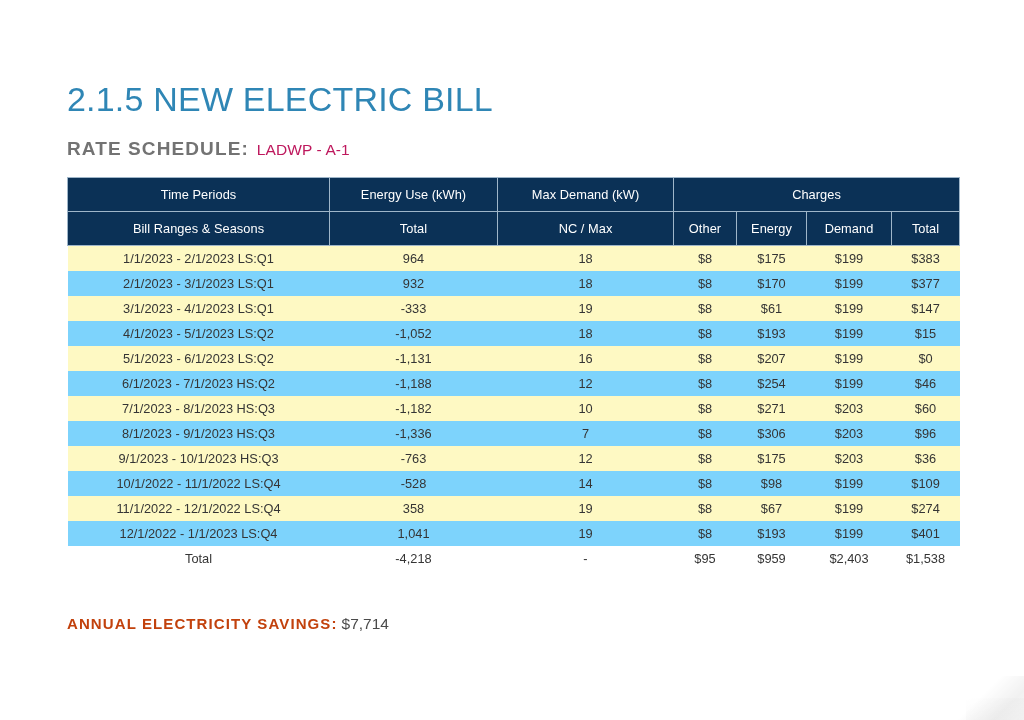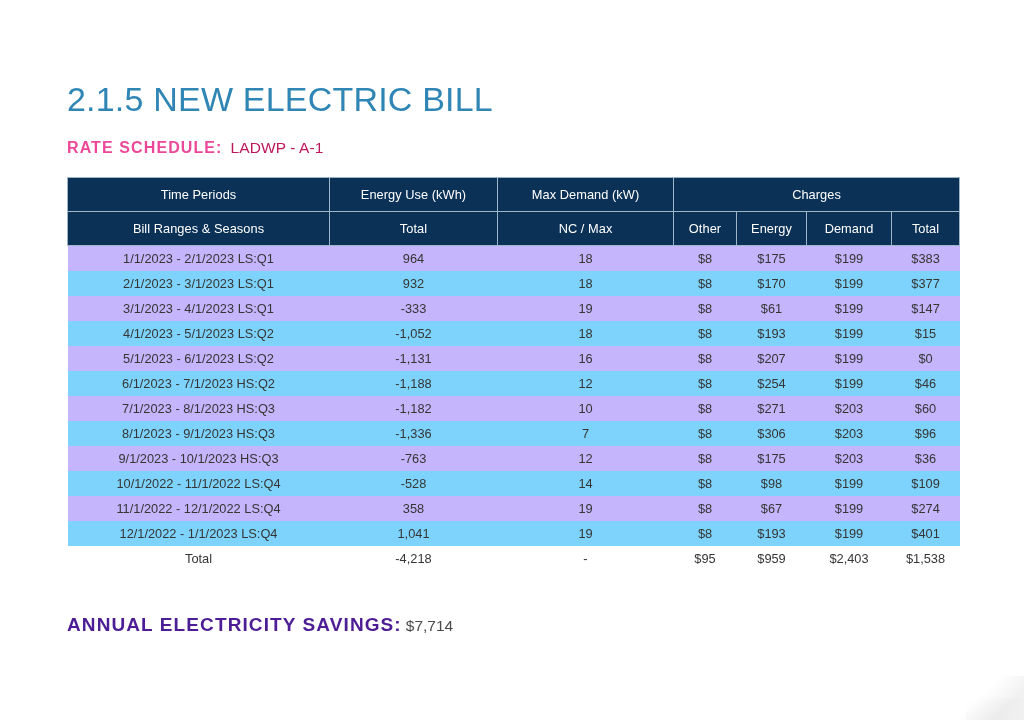--- a/index.html
+++ b/index.html
@@ -43,23 +43,23 @@
 
   
   .rate-line {
     position: absolute;
     left: 67px;
     top: 130px;
     white-space: nowrap;
     line-height: 1.2;
   }
   .rate-label {
-    font-size: 16px;
+    font-size: 19px;
     font-weight: bold;
-    color: #ec4899;
+    color: #737373;
     letter-spacing: 1.1px;
   }
   .rate-value {
     font-size: 15.5px;
     font-weight: 400;
     color: #be185d;
     letter-spacing: 0.1px;
     margin-left: 8px;
   }
 
@@ -100,21 +100,21 @@
     height: 25px;
     padding: 0 10px;
     border: none;
     vertical-align: middle;
     box-sizing: border-box;
     font-size: 12.8px;
     color: #353535;
     text-align: center;
     white-space: nowrap;
   }
-  table.bill tbody tr.odd td { background: #c4b5fd; text-align: center; }
+  table.bill tbody tr.odd td { background: #fef9c3; text-align: center; }
   table.bill tbody tr.even td { background: #7dd3fc; }
 
   td.col-period { text-align: center; }
   td.neg { color: #e02b26; }
 
   
   tr.total-row td {
     background: #ffffff !important;
     height: 32px;
     border-top: 1.5px solid #cfcfcf;
@@ -123,23 +123,23 @@
 
   
   .savings-line {
     position: absolute;
     left: 67px;
     top: 606px;
     white-space: nowrap;
     line-height: 1.2;
   }
   .savings-label {
-    font-size: 19px;
+    font-size: 15px;
     font-weight: bold;
-    color: #4c1d95;
+    color: #c2410c;
     letter-spacing: 1.1px;
   }
   .savings-value {
     font-size: 15.5px;
     font-weight: 400;
     color: #4a4a4a;
     margin-left: 4px;
   }
 
   

